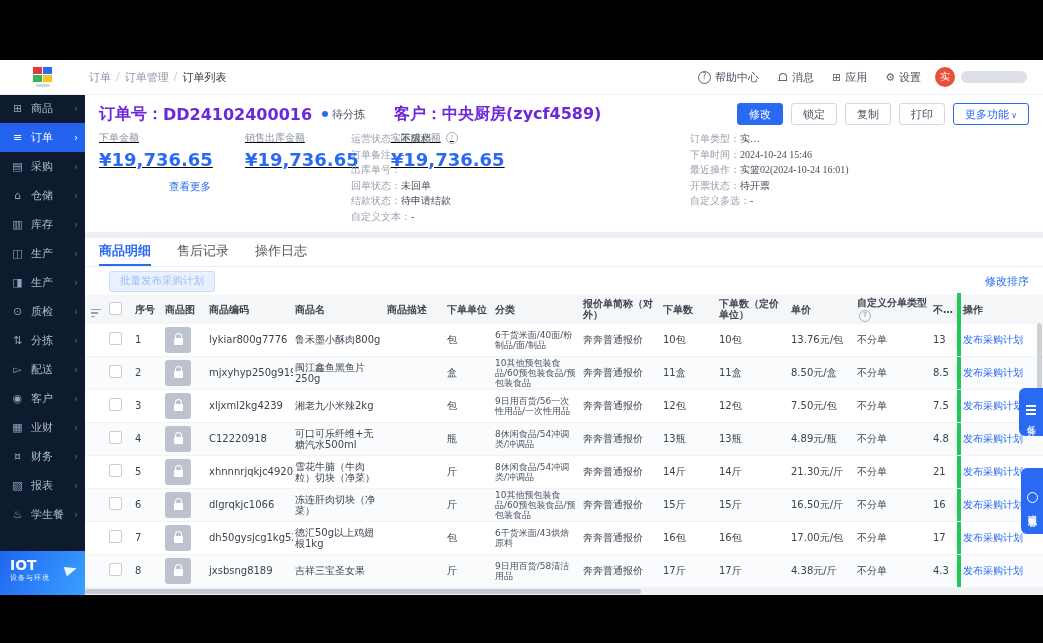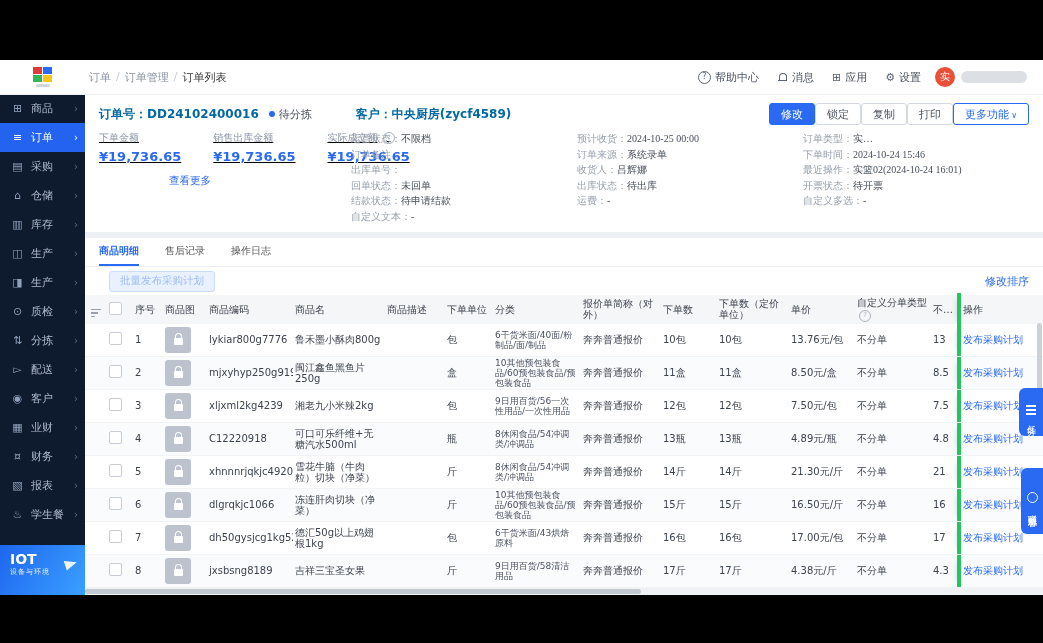--- a/index.html
+++ b/index.html
@@ -31,77 +31,77 @@
           display:flex;align-items:center;justify-content:center;}
   .avatar-name{width:66px;height:12px;border-radius:6px;background:#dcdfe4;}
 
   
   .sidebar{position:absolute;top:34px;left:0;width:85px;bottom:0;background:#0e1b2e;z-index:5;}
   .side-item{height:29px;display:flex;align-items:center;padding-left:11px;color:#aeb9cc;font-size:11px;gap:7px;cursor:pointer;}
   .side-item .sicon{width:13px;font-size:11px;color:#8fa0bb;text-align:center;}
   .side-item .schev{margin-left:auto;margin-right:7px;font-size:10px;color:#5d6b82;}
   .side-item.active{background:#2363ef;color:#fff;}
   .side-item.active .sicon,.side-item.active .schev{color:#fff;}
-  .iot{position:absolute;left:0;bottom:0;width:85px;height:50px;background:linear-gradient(120deg,#1e66f0,#3aa0ff);
+  .iot{position:absolute;left:0;bottom:0;width:85px;height:44px;background:linear-gradient(120deg,#1e66f0,#3aa0ff);
        color:#fff;padding:7px 0 0 10px;box-sizing:border-box;}
   .iot-title{font-size:14px;font-weight:bold;line-height:15px;}
   .iot-sub{font-size:7px;letter-spacing:1px;opacity:.9;}
   .iot-plane{position:absolute;right:8px;top:14px;width:0;height:0;border-left:12px solid rgba(255,255,255,.9);
              border-top:5px solid transparent;border-bottom:5px solid transparent;transform:rotate(-18deg);}
 
   
   .main{position:absolute;left:85px;top:34px;right:0;bottom:0;overflow:hidden;}
 
   .order-card{background:#fff;padding:7px 14px 8px;}
   .order-head{display:flex;align-items:center;height:26px;}
-  .oh-text{font-size:12px;font-weight:bold;color:#0369a1;}
+  .oh-text{font-size:16px;font-weight:bold;color:#6d28d9;}
   .status{display:inline-flex;align-items:center;gap:4px;margin-left:10px;font-size:11px;color:#4a5260;font-weight:normal;}
   .dot{width:6px;height:6px;border-radius:50%;background:#2a6af2;display:inline-block;}
-  .oh-customer{margin-left:44px;}
-  .order-actions{margin-left:auto;display:flex;gap:0;align-items:center;justify-content:space-between;}
+  .oh-customer{margin-left:29px;}
+  .order-actions{margin-left:auto;display:flex;gap:8px;align-items:center;justify-content:space-between;}
   .btn{height:22px;padding:0 11px;font-size:11px;border-radius:3px;border:1px solid #d4d9e1;background:#fff;color:#49505c;cursor:pointer;}
   .btn.primary{background:#2a6af2;color:#fff;border-color:#2a6af2;}
   .btn.outline{border-color:#2a6af2;color:#2a6af2;}
   .btn .caret{font-size:8px;}
 
   .order-body{display:flex;margin-top:4px;}
   .amounts-wrap{width:252px;flex-shrink:0;}
   .amounts{display:flex;gap:32px;text-decoration:underline;}
   .amt-label{font-size:10px;color:#8a93a3;display:flex;align-items:center;gap:3px;white-space:nowrap;}
-  .amt-value{margin-top:4px;font-size:13px;font-weight:bold;color:#2a6af2;}
+  .amt-value{margin-top:4px;font-size:18px;font-weight:bold;color:#2a6af2;}
   .more-link{display:inline-block;margin-top:10px;margin-left:70px;color:#2a6af2;font-size:10.5px;cursor:pointer;}
   .info-i{width:10px;height:10px;border:1px solid #aab2bf;border-radius:50%;font-size:7px;line-height:1;
           display:inline-flex;align-items:center;justify-content:center;color:#aab2bf;margin-left:2px;flex-shrink:0;}
   .detail-cols{flex:1;display:flex;min-width:0;}
   .dcol{flex:1;min-width:0;padding-right:6px;}
   .dfield{font-size:10px;line-height:15.5px;white-space:nowrap;overflow:hidden;font-family:Liberation Serif, serif;}
   .dlabel{color:#98a0ad;}
   .dvalue{color:#474e5a;}
   .blur-chip{display:inline-block;width:72px;height:8px;background:#cdd2da;border-radius:4px;vertical-align:middle;}
 
   .gap{height:6px;}
 
   .tabs-bar{background:#fff;display:flex;align-items:stretch;padding:0 14px;height:28px;border-bottom:1px solid #eceef2;gap:26px;}
-  .tab{font-size:10px;color:#555;display:flex;align-items:center;border-bottom:2px solid transparent;cursor:pointer;}
+  .tab{font-size:13px;color:#555;display:flex;align-items:center;border-bottom:2px solid transparent;cursor:pointer;}
   .tab.active{color:#2a6af2;font-weight:bold;border-bottom-color:#2a6af2;}
 
   .stats-row{background:#fff;display:flex;align-items:center;padding:0 14px;height:28px;gap:8px;}
   .stat{font-size:10.5px;}
   .stat-label{color:#6b7482;}
   .stat-value{color:#2a6af2;font-weight:bold;}
   .stat-sep{color:#dfe3e9;font-size:10px;}
   .batch-btn{margin-left:10px;height:21px;padding:0 10px;background:#e9f1fe;border:1px solid #cadcfb;color:#9dbdf4;
              font-size:10.5px;border-radius:3px;cursor:not-allowed;}
   .sort-link{margin-left:auto;color:#2a6af2;font-size:11px;cursor:pointer;}
 
   
   :root{--cols:22px 26px 30px 44px 86px 92px 60px 48px 88px 80px 56px 72px 66px 76px 26px 74px;}
   .table-wrap{background:#fff;position:relative;}
   .thead{display:grid;grid-template-columns:var(--cols);background:#f5f6f8;min-height:24px;align-items:center;
-         font-size:10px;color:#3e4450;font-weight:normal;}
+         font-size:10px;color:#3e4450;font-weight:bold;}
   .hcell{padding:2px 4px 2px 2px;line-height:11px;overflow:hidden;}
   .tbody .trow{display:grid;grid-template-columns:var(--cols);height:32px;align-items:center;
          border-bottom:1px solid #f2f3f5;font-size:10px;color:#3c434e;background:#fff;}
   .tbody .trow:nth-child(even){background:#fafbfd;}
   .tcell{padding:0 4px 0 2px;overflow:hidden;white-space:nowrap;}
   .cell-name{white-space:normal;line-height:11px;max-height:33px;}
   .cell-cat{white-space:normal;font-size:9px;line-height:10px;color:#4a5160;max-height:30px;}
   .cell-action{border-left:4px solid #22c55e;box-shadow:-6px 0 6px -6px rgba(0,0,0,.15);height:100%;display:flex;align-items:center;}
   .action-link{color:#2a6af2;cursor:pointer;text-decoration:none;}
   .cb{width:11px;height:11px;border:1px solid #c7ccd5;border-radius:2px;background:#fff;display:inline-block;cursor:pointer;}
@@ -303,27 +303,20 @@
           <div class="detail-cols">
               <div class="dcol">
                 <div class="dfield"><span class="dlabel">运营状态：</span><span class="dvalue">不限档</span></div>
                 <div class="dfield"><span class="dlabel">订单备注：</span><span class="dvalue">-</span></div>
                 <div class="dfield"><span class="dlabel">出库单号：</span><span class="dvalue"></span></div>
                 <div class="dfield"><span class="dlabel">回单状态：</span><span class="dvalue">未回单</span></div>
                 <div class="dfield"><span class="dlabel">结款状态：</span><span class="dvalue">待申请结款</span></div>
                 <div class="dfield"><span class="dlabel">自定义文本：</span><span class="dvalue">-</span></div>
               </div>
               <div class="dcol">
-                <div class="dfield"><span class="dlabel">预计收货：</span><span class="dvalue">2024-10-25 00:00</span></div>
-                <div class="dfield"><span class="dlabel">订单来源：</span><span class="dvalue">系统录单</span></div>
-                <div class="dfield"><span class="dlabel">收货人：</span><span class="dvalue">吕辉娜</span></div>
-                <div class="dfield"><span class="dlabel">出库状态：</span><span class="dvalue">待出库</span></div>
-                <div class="dfield"><span class="dlabel">运费：</span><span class="dvalue">-</span></div>
-              </div>
-              <div class="dcol">
                 <div class="dfield"><span class="dlabel">订单类型：</span><span class="dvalue">实…</span></div>
                 <div class="dfield"><span class="dlabel">下单时间：</span><span class="dvalue">2024-10-24 15:46</span></div>
                 <div class="dfield"><span class="dlabel">最近操作：</span><span class="dvalue">实篮02(2024-10-24 16:01)</span></div>
                 <div class="dfield"><span class="dlabel">开票状态：</span><span class="dvalue">待开票</span></div>
                 <div class="dfield"><span class="dlabel">自定义多选：</span><span class="dvalue">-</span></div>
               </div>
             </div>
         </div>
       </section>
 

